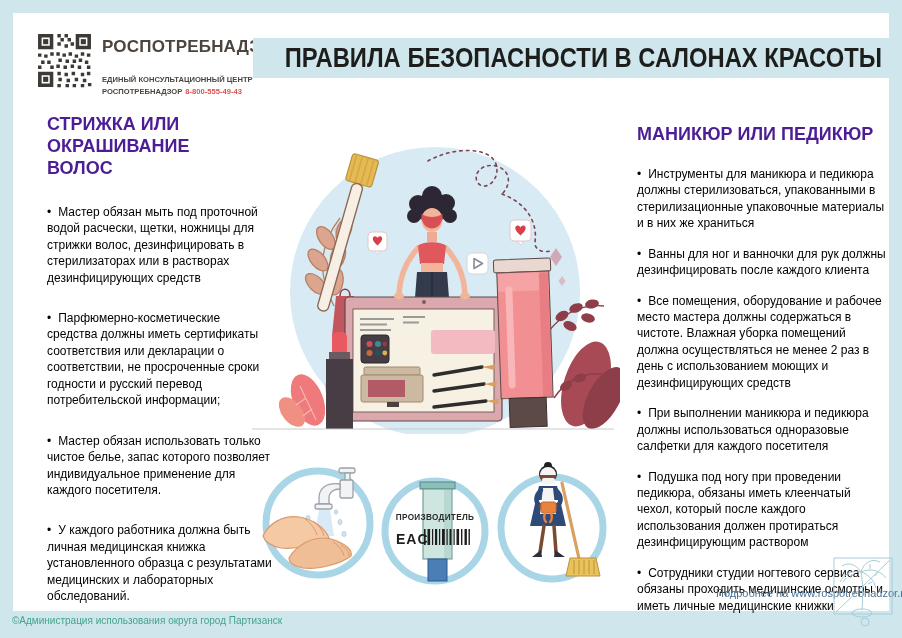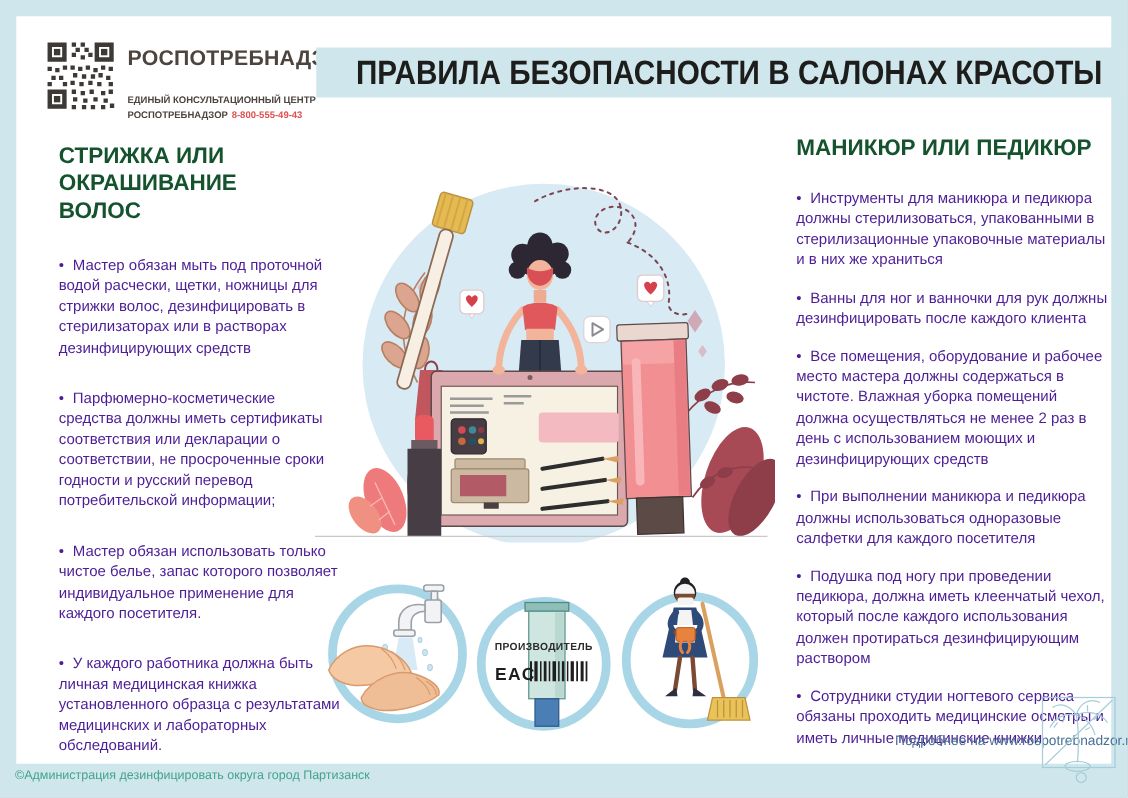--- a/index.html
+++ b/index.html
@@ -15,25 +15,25 @@
   .brand-phone { color:#e05050; margin-left:3px; }
   .banner { position:absolute; left:253px; top:38px; width:649px; height:40px; background:#cfe7ec;
             display:flex; align-items:center; justify-content:center;padding-left:12px; }
   .banner-title { display:inline-block; font-size:27px; font-weight:bold; color:#1d1d1b;
                   white-space:nowrap; transform:scaleX(0.88); }
 
   
   .col { position:absolute; }
   .col-left  { left:47px;  top:114px; width:226px; }
   .col-right { left:637px; top:108px; width:252px; }
-  .col-heading { font-size:18px; font-weight:bold; color:#14532d; line-height:1.22; }
+  .col-heading { font-size:18px; font-weight:bold; color:#4c1d95; line-height:1.22; }
   .col-left  .col-heading { max-width:205px; margin-bottom:19px; }
-  .col-right .col-heading { margin-bottom:20px; white-space:nowrap; }
+  .col-right .col-heading { margin-bottom:20px; white-space:nowrap;margin-top:16px; }
   .bullets { list-style:none; }
-  .bullets li { font-size:12px; color:#4c1d95; line-height:1.37; }
+  .bullets li { font-size:12px; color:#000000; line-height:1.37; }
   .col-left  .bullets li { margin-bottom:13px;margin-top:24px; }
   .col-right .bullets li { margin-bottom:14px; }
   .bullets li::before { content:"•"; margin-right:7px; }
 
   
   .hero { position:absolute; left:248px; top:146px; width:372px; height:288px; }
   .circle-icon { position:absolute; }
   .ci-1 { left:261px; top:466px; }
   .ci-2 { left:380px; top:476px; }
   .ci-3 { left:496px; top:460px; }
@@ -94,21 +94,21 @@
     </ul>
   </div>
 
   <div class="col col-right">
     <div class="col-heading">МАНИКЮР ИЛИ ПЕДИКЮР</div>
     <ul class="bullets">
       <li>Инструменты для маникюра и педикюра должны стерилизоваться, упакованными в стерилизационные упаковочные материалы и в них же храниться</li>
       <li>Ванны для ног и ванночки для рук должны дезинфицировать после каждого клиента</li>
       <li>Все помещения, оборудование и рабочее место мастера должны содержаться в чистоте. Влажная уборка помещений должна осуществляться не менее 2 раз в день с использованием моющих и дезинфицирующих средств</li>
       <li>При выполнении маникюра и педикюра должны использоваться одноразовые салфетки для каждого посетителя</li>
-      <li>Подушка под ногу при проведении педикюра, должна иметь клеенчатый чехол, который после каждого использования должен протираться дезинфицирующим раствором</li>
+      <li>Подушка под ногу при проведении педикюра, обязаны иметь клеенчатый чехол, который после каждого использования должен протираться дезинфицирующим раствором</li>
       <li>Сотрудники студии ногтевого сервиса обязаны проходить медицинские осмотры и иметь личные медицинские книжки</li>
     </ul>
   </div>
 
   <svg class="hero" viewBox="0 0 372 288">
     <circle cx="187" cy="146" r="145" fill="#d8eaf3"></circle>
 
     <path d="M180,15 C204,1 242,0 248,18 C253,34 237,46 230,37 C223,27 237,15 251,21 C264,27 262,40 254,48" fill="none" stroke="#7d4550" stroke-width="1.6" stroke-dasharray="2.5 4.2" stroke-linecap="round"></path>
     <path d="M254,48 C276,56 290,74 287,96 C286,104 296,108 305,104" fill="none" stroke="#7d4550" stroke-width="1.6" stroke-dasharray="2.5 4.2" stroke-linecap="round"></path>
 
@@ -312,14 +312,14 @@
   <svg class="emblem" viewBox="0 0 70 72" width="70" height="72" fill="none" stroke="#a6cdd9" stroke-width="1">
     <rect x="6" y="2" width="58" height="56"></rect>
     <path d="M8,56 L62,4"></path>
     <path d="M34,54 C35,40 35,26 33,16"></path>
     <path d="M33,16 C24,14 16,18 12,26 M33,16 C28,8 20,6 14,10 M33,16 C36,6 44,2 52,6 M33,16 C42,12 52,14 58,22 M33,16 C40,18 46,24 48,32"></path>
     <path d="M18,22 l-3,4 M24,18 l-2,4 M42,8 l0,5 M50,16 l-3,4 M44,26 l-4,2"></path>
     <ellipse cx="34" cy="57" rx="10" ry="4"></ellipse>
     <circle cx="37" cy="66" r="4"></circle>
   </svg>
 
-  <div class="copyright">©Администрация дезинфицировать округа город Партизанск</div>
+  <div class="copyright">©Администрация использования округа город Партизанск</div>
 </div>
 
 </body></html>

